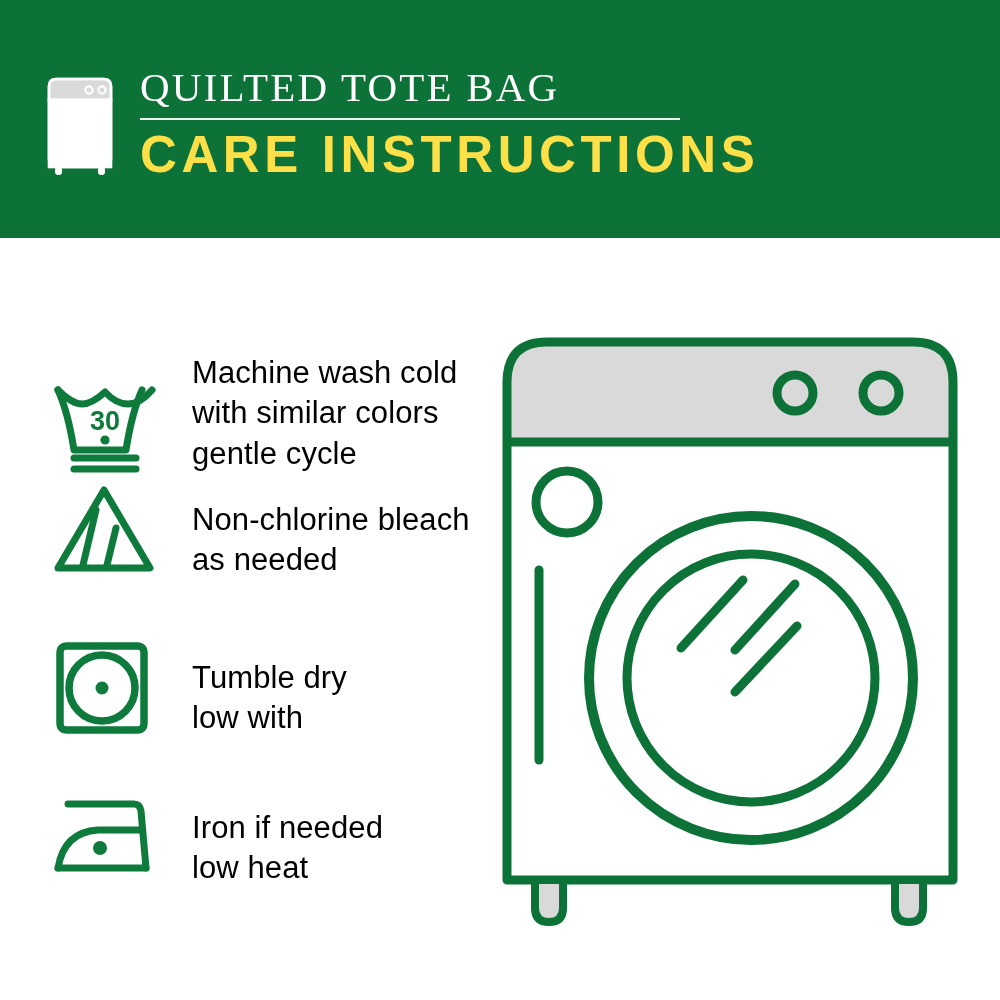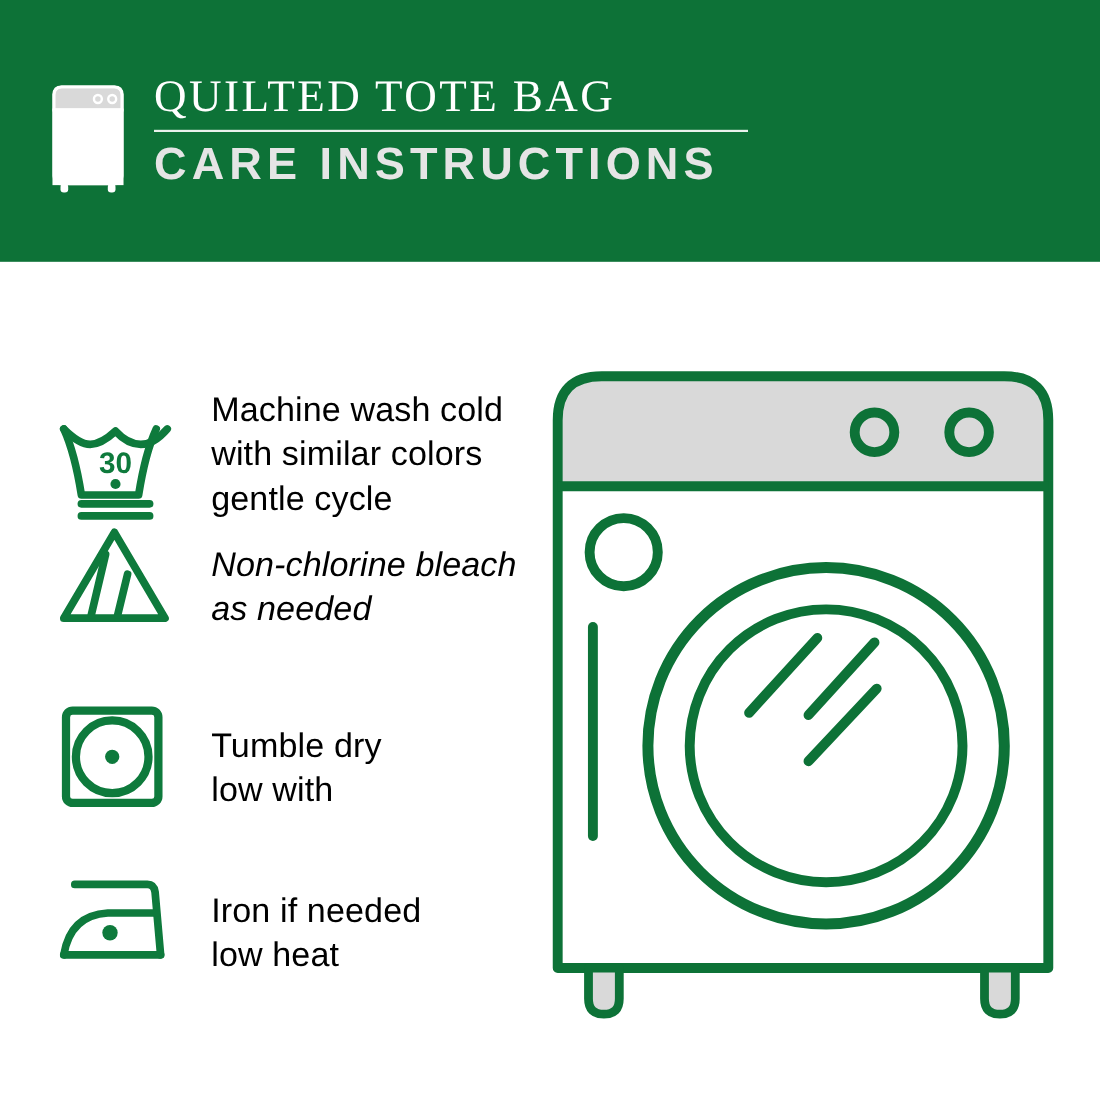--- a/index.html
+++ b/index.html
@@ -29,33 +29,33 @@
     font-size:41px; font-weight:400; color:#ffffff;
     letter-spacing:2.2px; line-height:1.05;
     white-space:nowrap;
   }
   .title-rule {
     height:2px; background:#e9f2ec; width:540px;
     margin:9px 0 8px 0;
   }
   .title-sub {
     font-family:"Liberation Sans", sans-serif;
-    font-size:41px; font-weight:700; color:#e5e5e5;
+    font-size:51px; font-weight:700; color:#fde047;
     letter-spacing:4.6px; line-height:1.05;
     white-space:nowrap;
   }
 
   
   .care-list { position:absolute; left:0; top:238px; width:470px; height:762px; }
   .care-row {
     position:absolute; left:50px;
     display:flex; align-items:flex-start;
   }
   .care-row-0 { top:104px;align-items:flex-end; }
-  .care-row-1 { top:236px;font-style:italic; }
+  .care-row-1 { top:242px; }
   .care-row-2 { top:400px; }
   .care-row-3 { top:550px; }
 
   .care-symbol {
     width:110px; height:100px; flex:0 0 110px;
     display:flex; align-items:center; justify-content:flex-start;
   }
   .care-text {
     margin-left:32px;
     font-family:"Liberation Sans", sans-serif;

